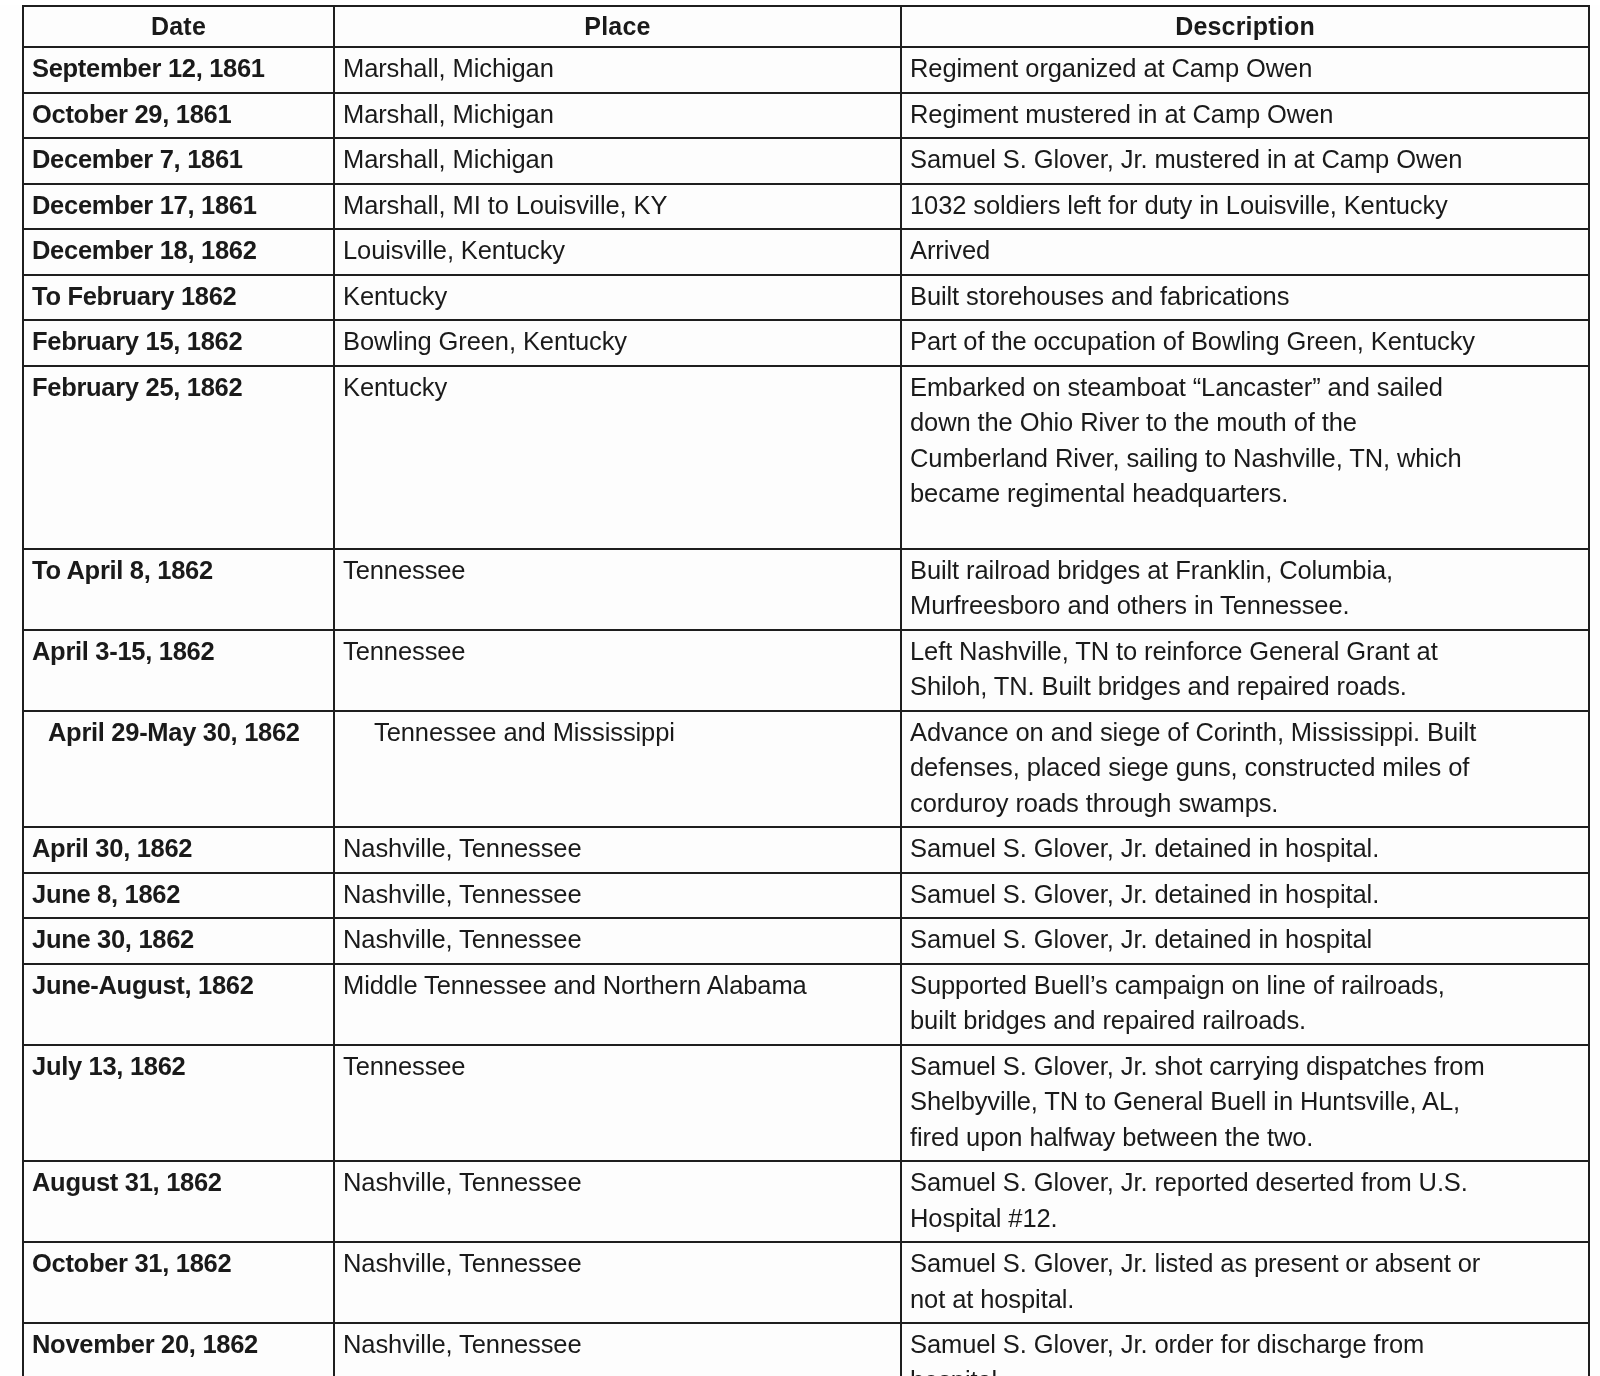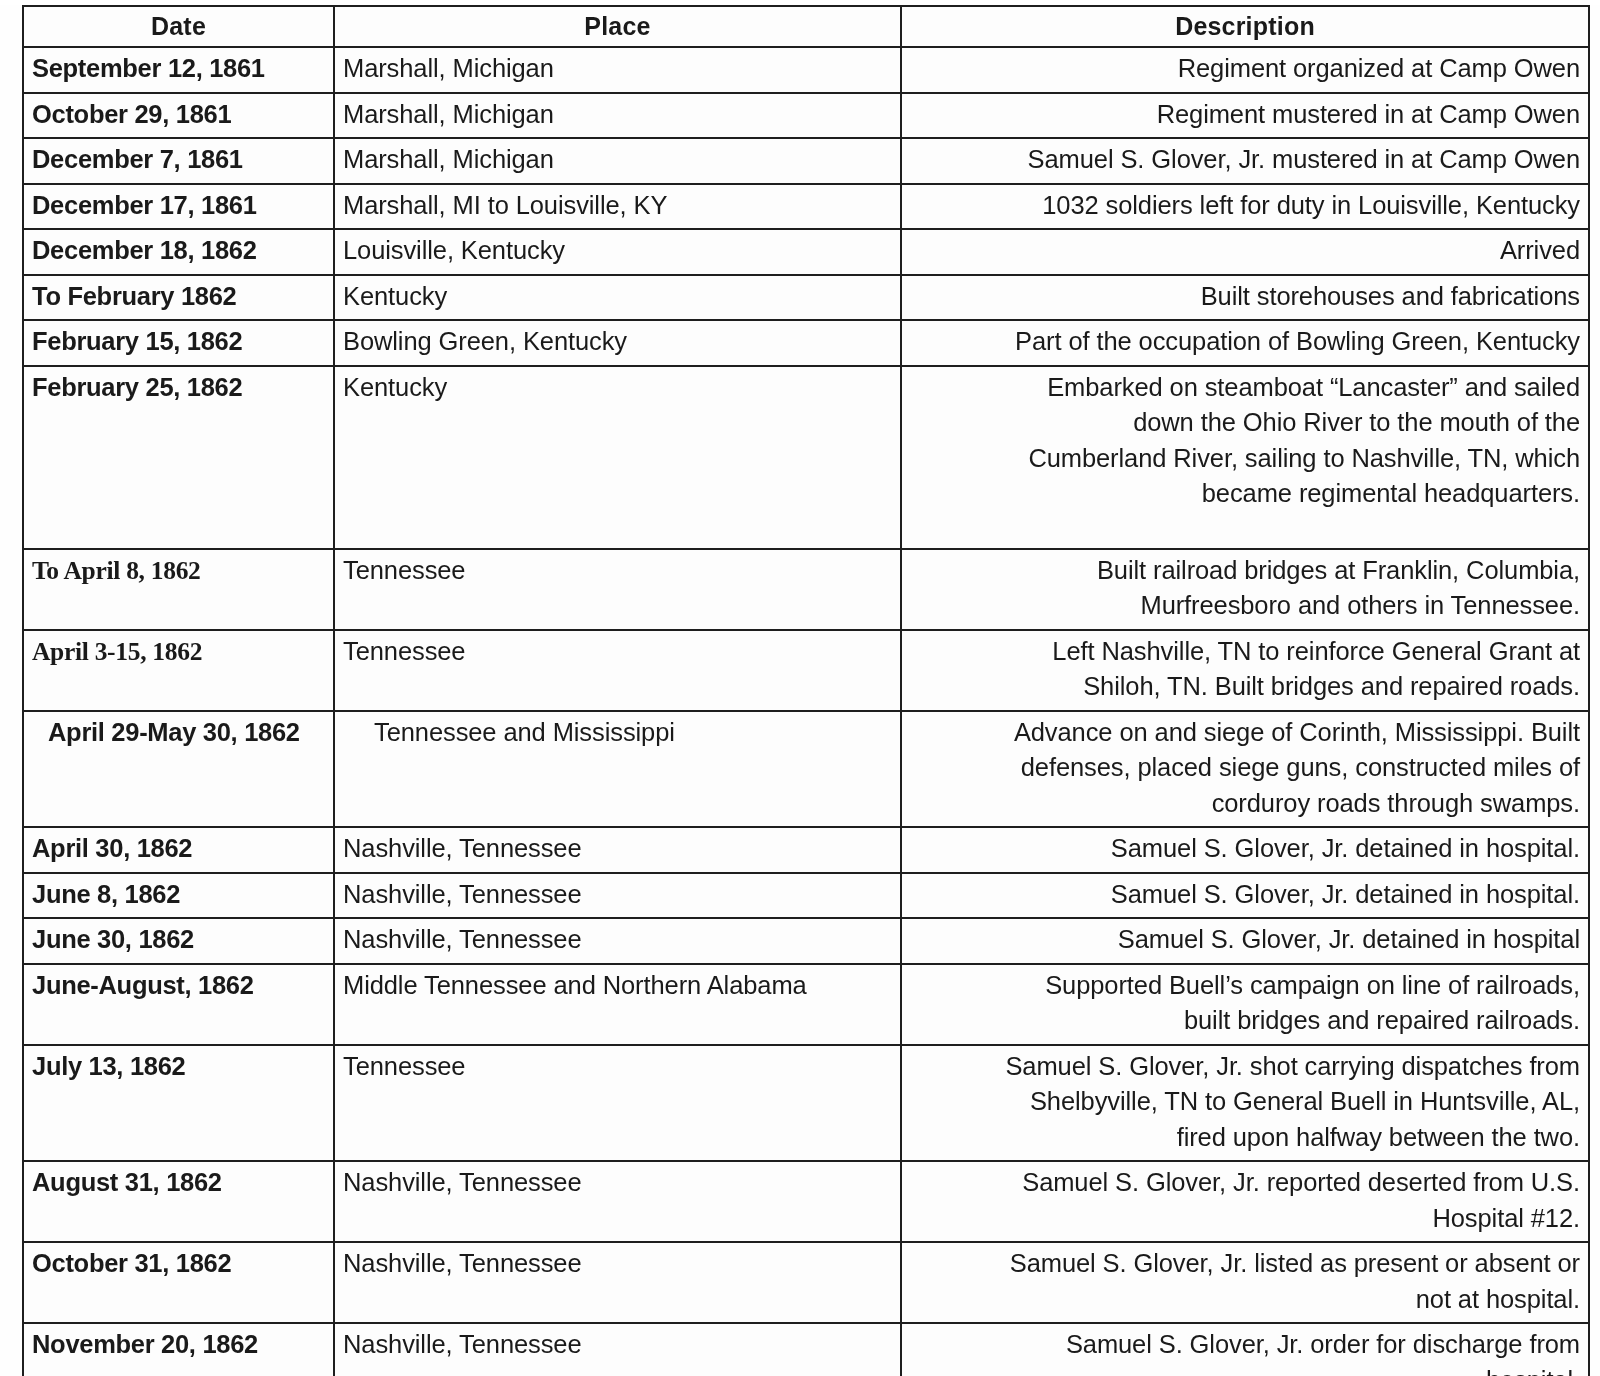--- a/index.html
+++ b/index.html
@@ -72,21 +72,21 @@
   #record-table tbody td.cell-desc {
     font-weight: normal;
   }
 
   
   #record-table tbody tr.h1 td { height: 42px; }
   #record-table tbody tr.h2 td { height: 77px; }
   #record-table tbody tr.h3 td { height: 112px; }
   #record-table tbody tr.h5 td { height: 183px; }
 
-  .desc-line { display: block; white-space: nowrap; text-align: right; }
+  .desc-line { display: block; white-space: nowrap; }
 </style>
 </head>
 <body style="color: rgb(26, 26, 26);">
 
 <div id="scan-sheet" style="background: rgb(254, 254, 254);">
 
   <table id="record-table">
     <colgroup>
       <col class="col-date">
       <col class="col-place">
@@ -153,29 +153,29 @@
           <td class="cell-date" style="border-color: rgb(30, 30, 30);">February 25, 1862</td>
           <td class="cell-place" style="border-color: rgb(30, 30, 30);">Kentucky</td>
           <td class="cell-desc" style="border-color: rgb(30, 30, 30);">
             <span class="desc-line">Embarked on steamboat “Lancaster” and sailed</span>
             <span class="desc-line">down the Ohio River to the mouth of the</span>
             <span class="desc-line">Cumberland River, sailing to Nashville, TN, which</span>
             <span class="desc-line">became regimental headquarters.</span>
           </td>
         </tr>
         <tr class="h2">
-          <td class="cell-date" style="border-color: rgb(30, 30, 30); font-family: Liberation Serif, serif;">To April 8, 1862</td>
+          <td class="cell-date" style="border-color: rgb(30, 30, 30);">To April 8, 1862</td>
           <td class="cell-place" style="border-color: rgb(30, 30, 30);">Tennessee</td>
           <td class="cell-desc" style="border-color: rgb(30, 30, 30);">
             <span class="desc-line">Built railroad bridges at Franklin, Columbia,</span>
             <span class="desc-line">Murfreesboro and others in Tennessee.</span>
           </td>
         </tr>
         <tr class="h2">
-          <td class="cell-date" style="border-color: rgb(30, 30, 30); font-family: Liberation Serif, serif;">April 3-15, 1862</td>
+          <td class="cell-date" style="border-color: rgb(30, 30, 30);">April 3-15, 1862</td>
           <td class="cell-place" style="border-color: rgb(30, 30, 30);">Tennessee</td>
           <td class="cell-desc" style="border-color: rgb(30, 30, 30);">
             <span class="desc-line">Left Nashville, TN to reinforce General Grant at</span>
             <span class="desc-line">Shiloh, TN.  Built bridges and repaired roads.</span>
           </td>
         </tr>
         <tr class="h3">
           <td class="cell-date" style="border-color: rgb(30, 30, 30); padding-left: 24px;">April 29-May 30, 1862</td>
           <td class="cell-place" style="border-color: rgb(30, 30, 30); padding-left: 39px;">Tennessee and Mississippi</td>
           <td class="cell-desc" style="border-color: rgb(30, 30, 30);">

